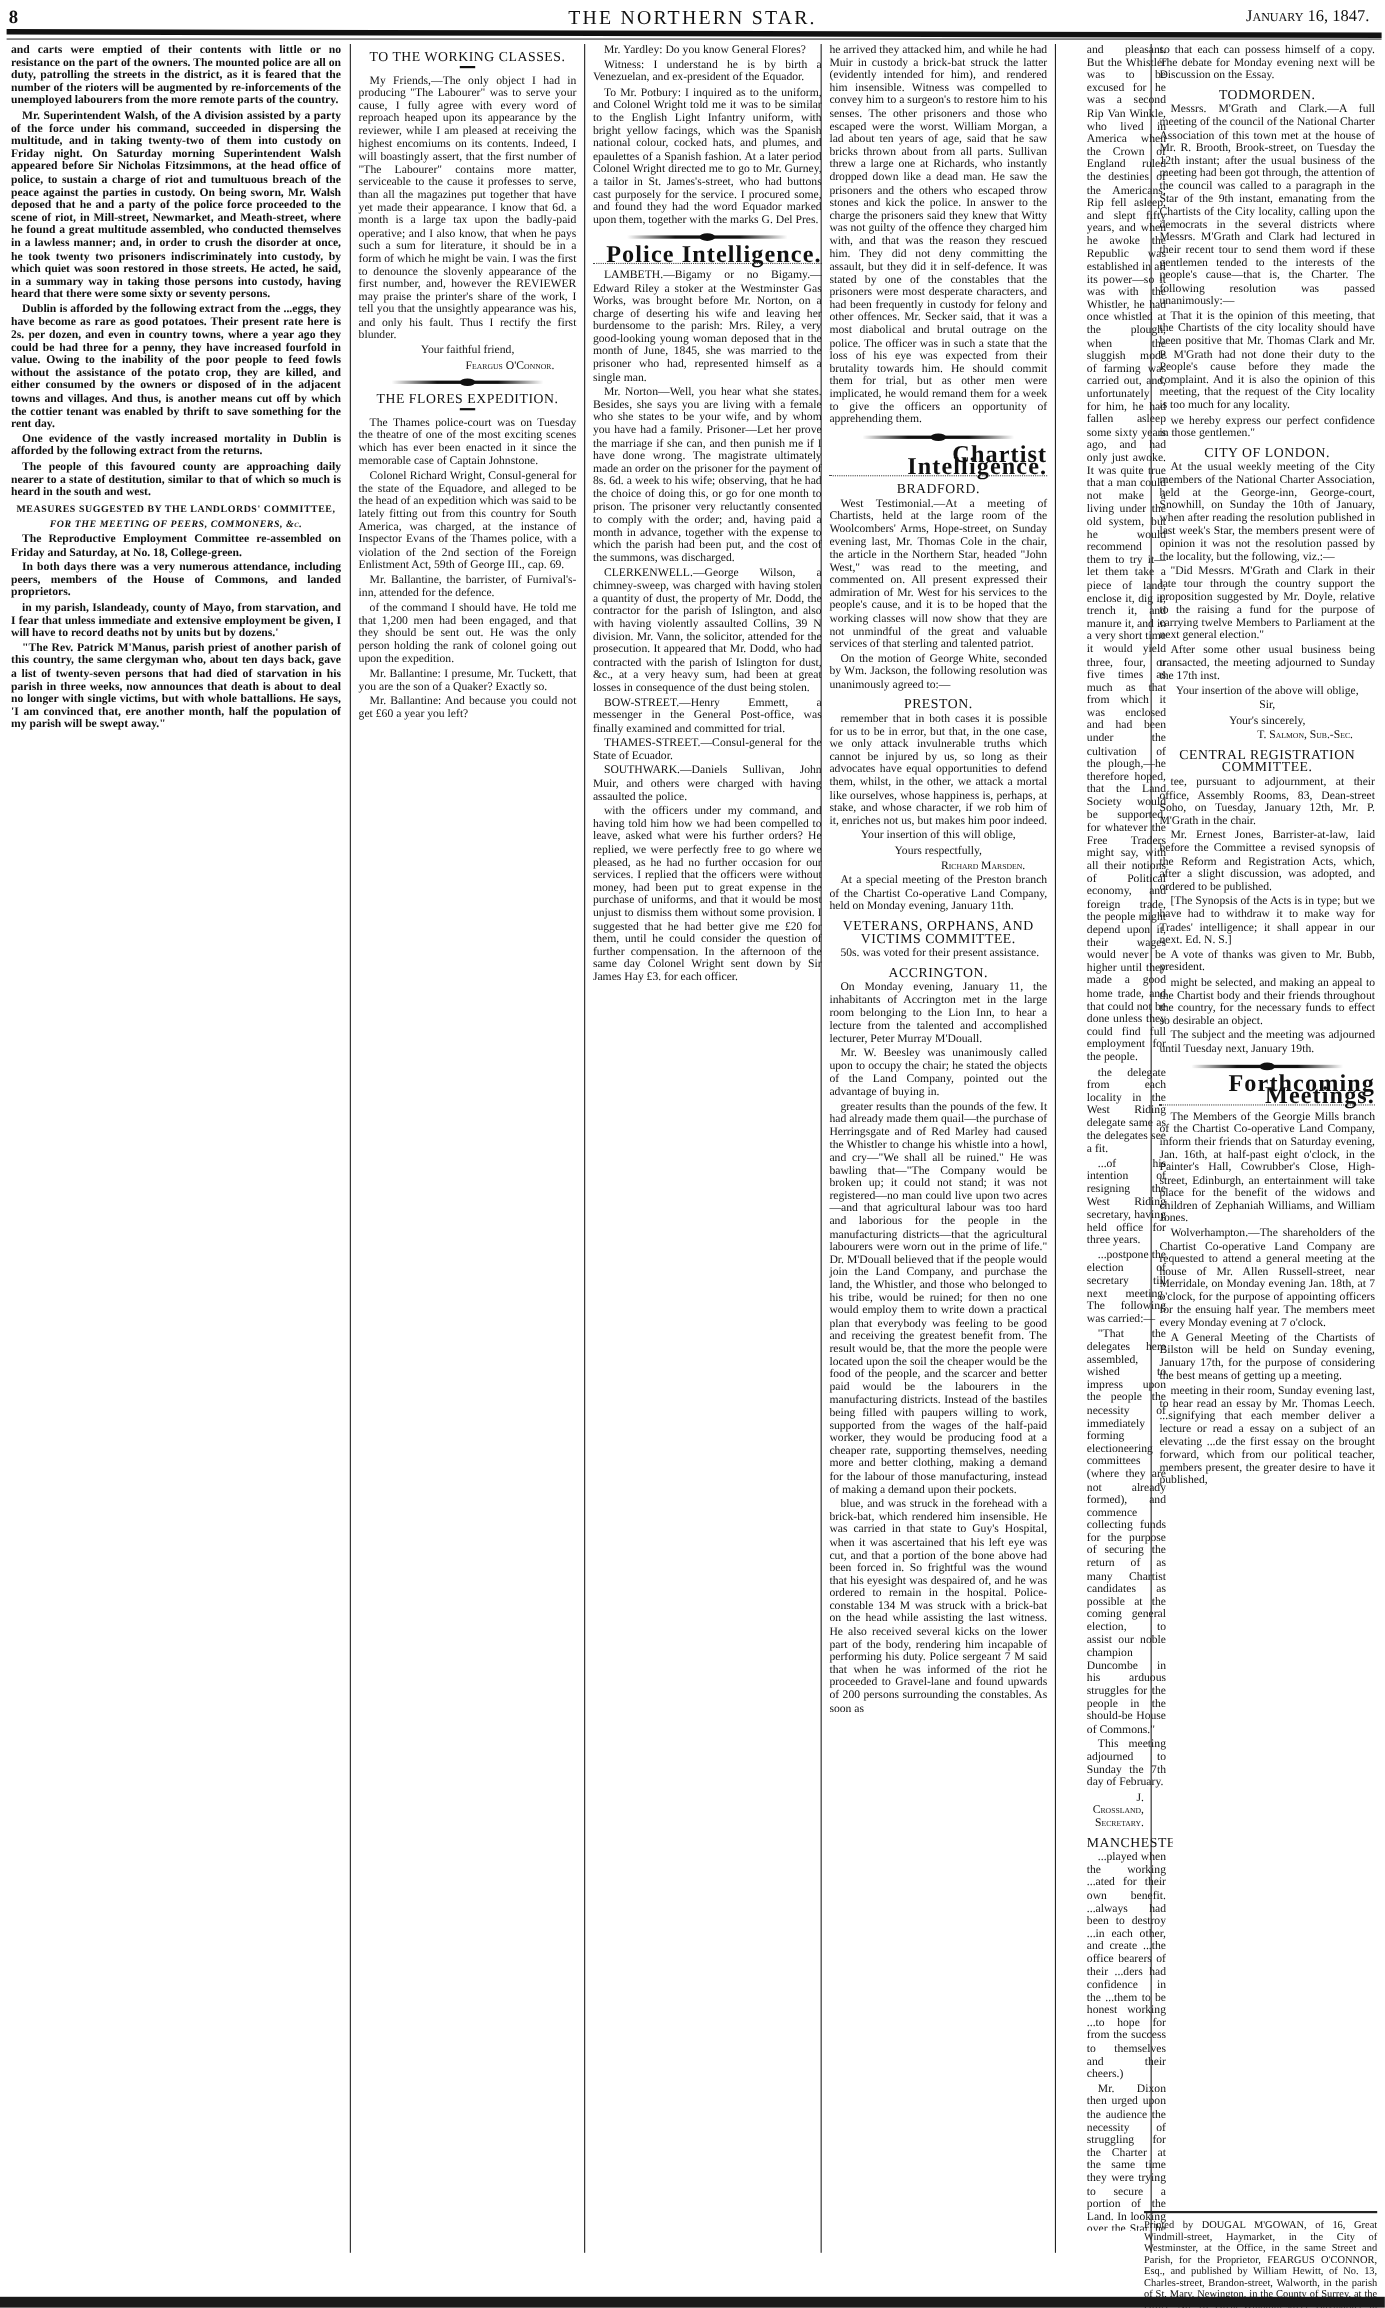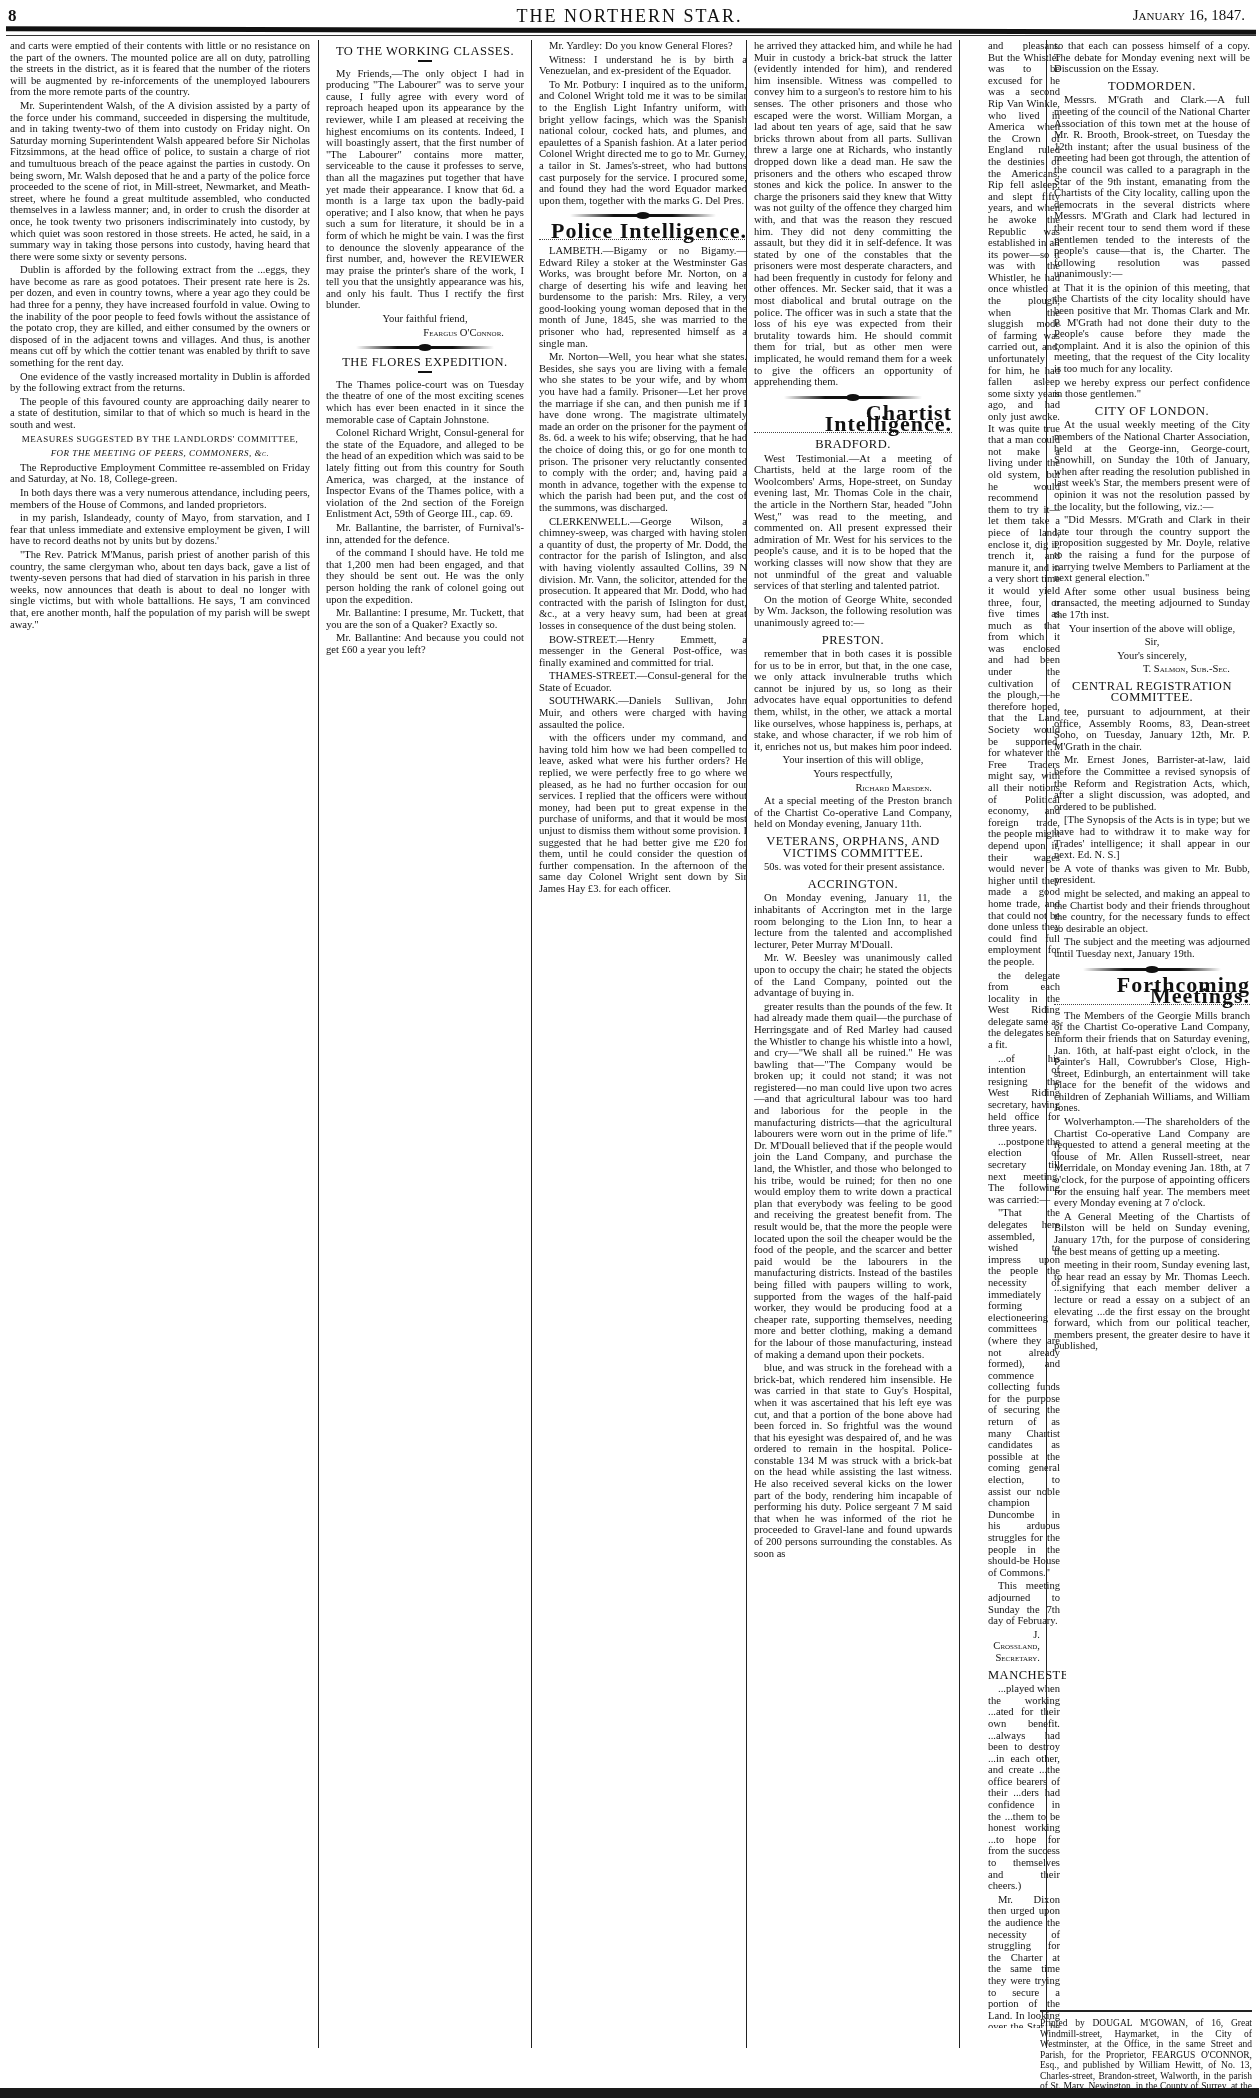--- a/index.html
+++ b/index.html
@@ -37,21 +37,21 @@
 <body>
 
 <div class="masthead">
   <span class="pageno">8</span>
   <span class="title">THE NORTHERN STAR.</span>
   <span class="date">January 16, 1847.</span>
 </div>
 <div class="rule-thick"></div>
 <div class="rule-thin"></div>
 
-<div class="col" style="left:4px;width:312px;">
+<div class="col" style="left:4px;width:312px;font-weight:bold;">
   <p class="noindent">and carts were emptied of their contents with little or no resistance on the part of the owners. The mounted police are all on duty, patrolling the streets in the district, as it is feared that the number of the rioters will be augmented by re-inforcements of the unemployed labourers from the more remote parts of the country.</p>
   <p>Mr. Superintendent Walsh, of the A division assisted by a party of the force under his command, succeeded in dispersing the multitude, and in taking twenty-two of them into custody on Friday night. On Saturday morning Superintendent Walsh appeared before Sir Nicholas Fitzsimmons, at the head office of police, to sustain a charge of riot and tumultuous breach of the peace against the parties in custody. On being sworn, Mr. Walsh deposed that he and a party of the police force proceeded to the scene of riot, in Mill-street, Newmarket, and Meath-street, where he found a great multitude assembled, who conducted themselves in a lawless manner; and, in order to crush the disorder at once, he took twenty two prisoners indiscriminately into custody, by which quiet was soon restored in those streets. He acted, he said, in a summary way in taking those persons into custody, having heard that there were some sixty or seventy persons.</p>
   <p>Dublin is afforded by the following extract from the ...eggs, they have become as rare as good potatoes. Their present rate here is 2s. per dozen, and even in country towns, where a year ago they could be had three for a penny, they have increased fourfold in value. Owing to the inability of the poor people to feed fowls without the assistance of the potato crop, they are killed, and either consumed by the owners or disposed of in the adjacent towns and villages. And thus, is another means cut off by which the cottier tenant was enabled by thrift to save something for the rent day.</p>
   <p>One evidence of the vastly increased mortality in Dublin is afforded by the following extract from the returns.</p>
   <p>The people of this favoured county are approaching daily nearer to a state of destitution, similar to that of which so much is heard in the south and west.</p>
   <p class="subhead">MEASURES SUGGESTED BY THE LANDLORDS' COMMITTEE,</p>
   <p class="subhead it">FOR THE MEETING OF PEERS, COMMONERS, &amp;c.</p>
   <p>The Reproductive Employment Committee re-assembled on Friday and Saturday, at No. 18, College-green.</p>
   <p>In both days there was a very numerous attendance, including peers, members of the House of Commons, and landed proprietors.</p>
   <p>in my parish, Islandeady, county of Mayo, from starvation, and I fear that unless immediate and extensive employment be given, I will have to record deaths not by units but by dozens.'</p>

